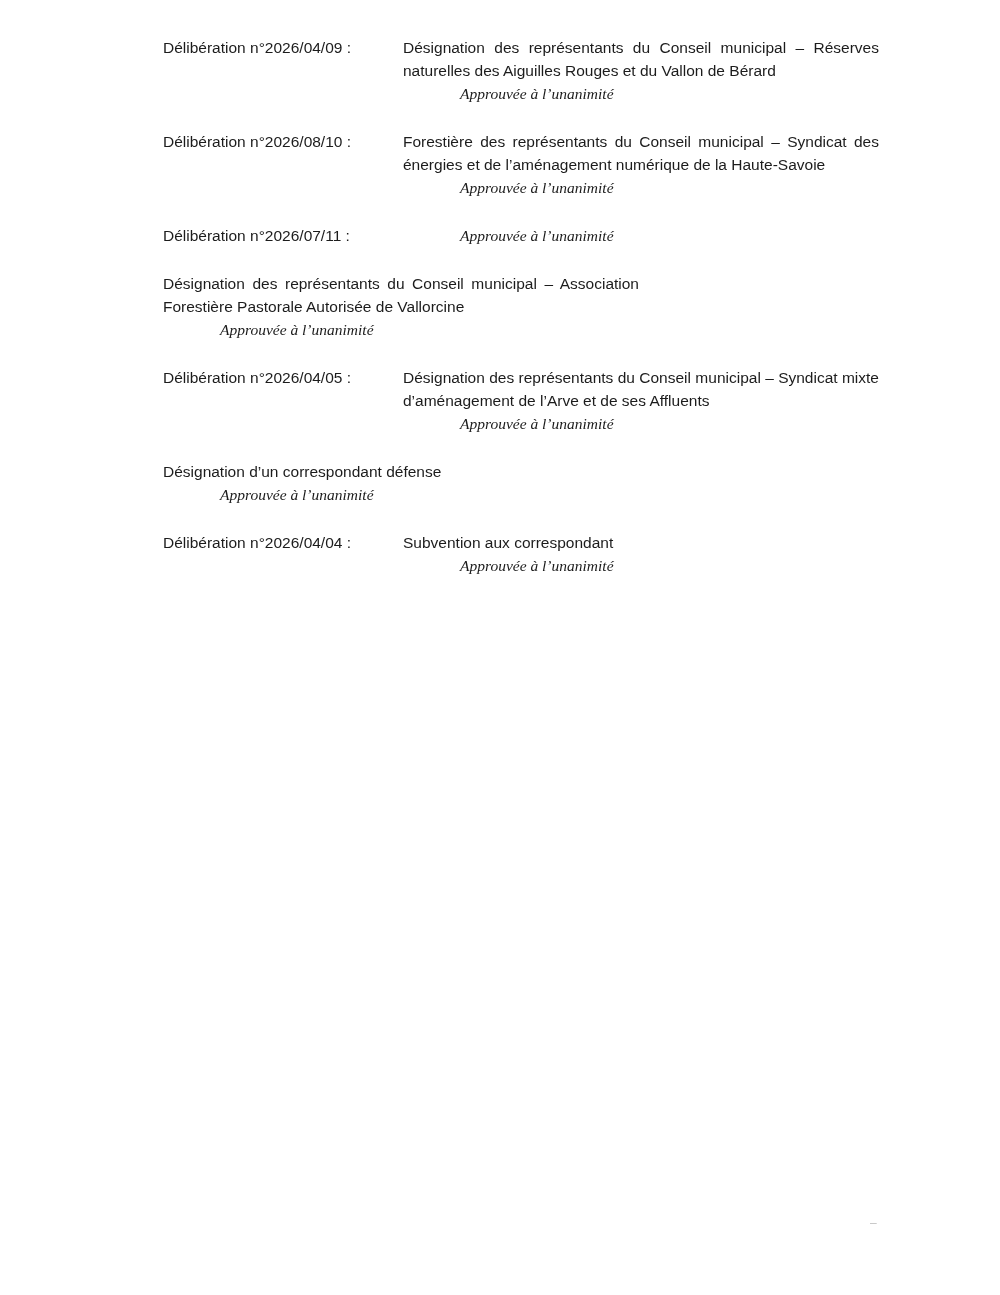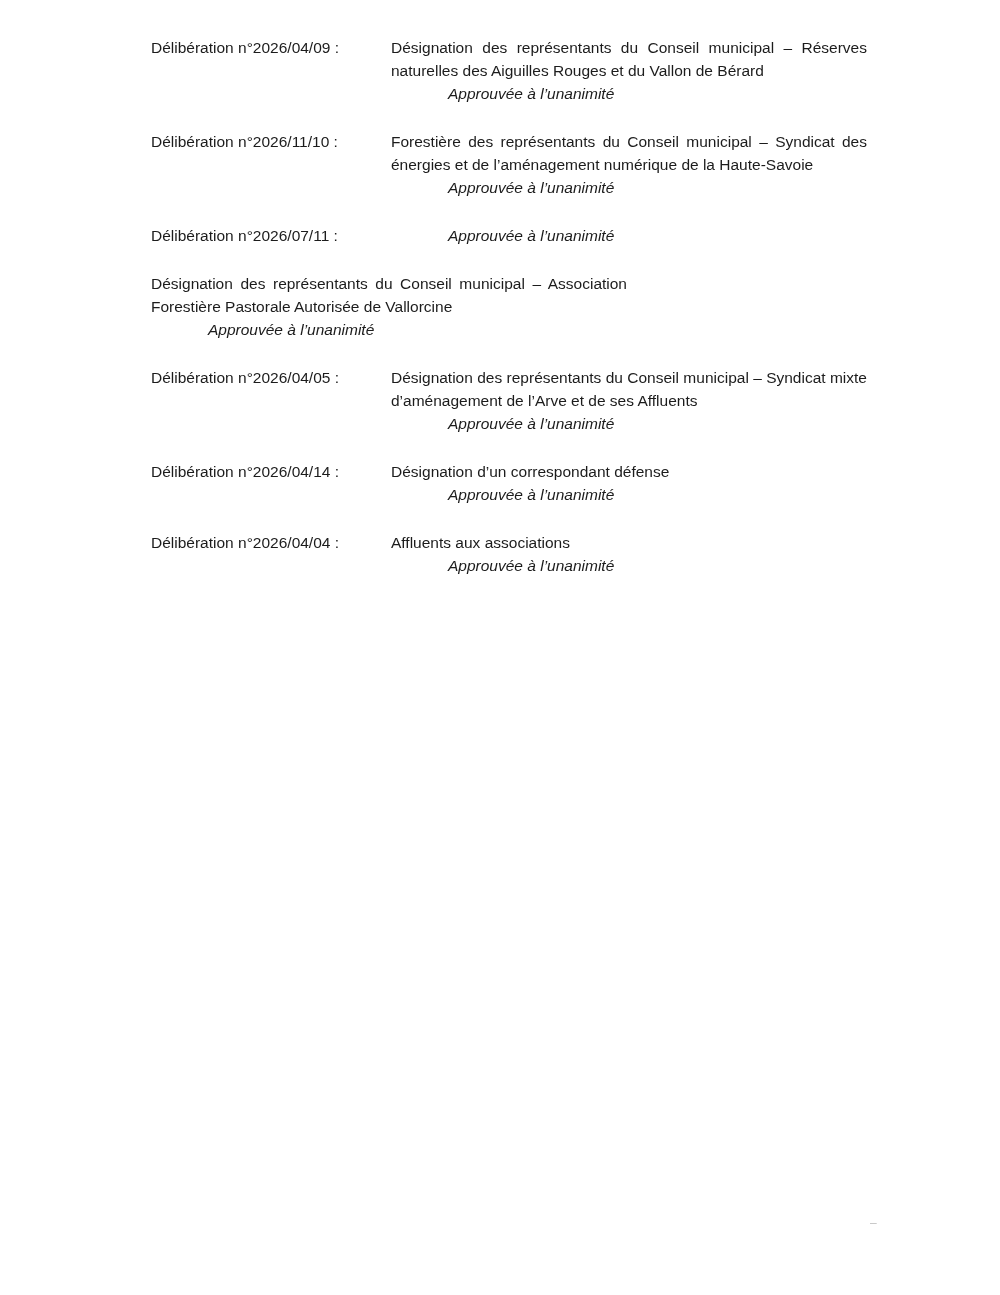--- a/index.html
+++ b/index.html
@@ -14,21 +14,21 @@
   }
   .page {
     position: relative;
     width: 1000px;
     height: 1295px;
     background: #ffffff;
     overflow: hidden;
   }
   .deliberation-list {
     position: absolute;
-    left: 151px;
+    left: 163px;
     top: 36px;
     width: 716px;
   }
   .entry {
     display: flex;
     align-items: flex-start;
     margin-bottom: 25px;
     color: #1c1c1c;
     font-size: 15.5px;
     line-height: 23px;
@@ -42,20 +42,21 @@
     flex: 0 0 476px;
     width: 476px;
   }
   .entry-description {
     text-align: justify;
     text-justify: inter-word;
   }
   .entry-result {
     font-style: italic;
     padding-left: 57px;
+    font-family: Liberation Serif, serif;
   }
   .scan-artifact {
     position: absolute;
     left: 870px;
     top: 1217px;
     color: #c3c3c3;
     font-size: 12px;
     line-height: 12px;
     filter: blur(0.4px);
     user-select: none;
@@ -68,21 +69,21 @@
   <div class="deliberation-list" id="deliberation-list">
   <div class="entry">
     <div class="entry-label">Délibération n°2026/04/09 :</div>
     <div class="entry-body">
       <div class="entry-description">Désignation des représentants du Conseil municipal – Réserves naturelles des Aiguilles Rouges et du Vallon de Bérard</div>
       <div class="entry-result">Approuvée à l’unanimité</div>
     </div>
   </div>
 
   <div class="entry">
-    <div class="entry-label">Délibération n°2026/11/10 :</div>
+    <div class="entry-label">Délibération n°2026/08/10 :</div>
     <div class="entry-body">
       <div class="entry-description">Forestière des représentants du Conseil municipal – Syndicat des énergies et de l’aménagement numérique de la Haute-Savoie</div>
       <div class="entry-result">Approuvée à l’unanimité</div>
     </div>
   </div>
 
   <div class="entry">
     <div class="entry-label">Délibération n°2026/07/11 :</div>
     <div class="entry-body">
       <div class="entry-result">Approuvée à l’unanimité</div>
@@ -98,29 +99,28 @@
 
   <div class="entry">
     <div class="entry-label">Délibération n°2026/04/05 :</div>
     <div class="entry-body">
       <div class="entry-description">Désignation des représentants du Conseil municipal – Syndicat mixte d’aménagement de l’Arve et de ses Affluents</div>
       <div class="entry-result">Approuvée à l’unanimité</div>
     </div>
   </div>
 
   <div class="entry">
-    <div class="entry-label">Délibération n°2026/04/14 :</div>
     <div class="entry-body">
       <div class="entry-description">Désignation d’un correspondant défense</div>
       <div class="entry-result">Approuvée à l’unanimité</div>
     </div>
   </div>
 
   <div class="entry">
     <div class="entry-label">Délibération n°2026/04/04 :</div>
     <div class="entry-body">
-      <div class="entry-description">Affluents aux associations</div>
+      <div class="entry-description">Subvention aux correspondant</div>
       <div class="entry-result">Approuvée à l’unanimité</div>
     </div>
   </div>
 </div>
   <span class="scan-artifact">–</span>
 </div>
 
 </body></html>

